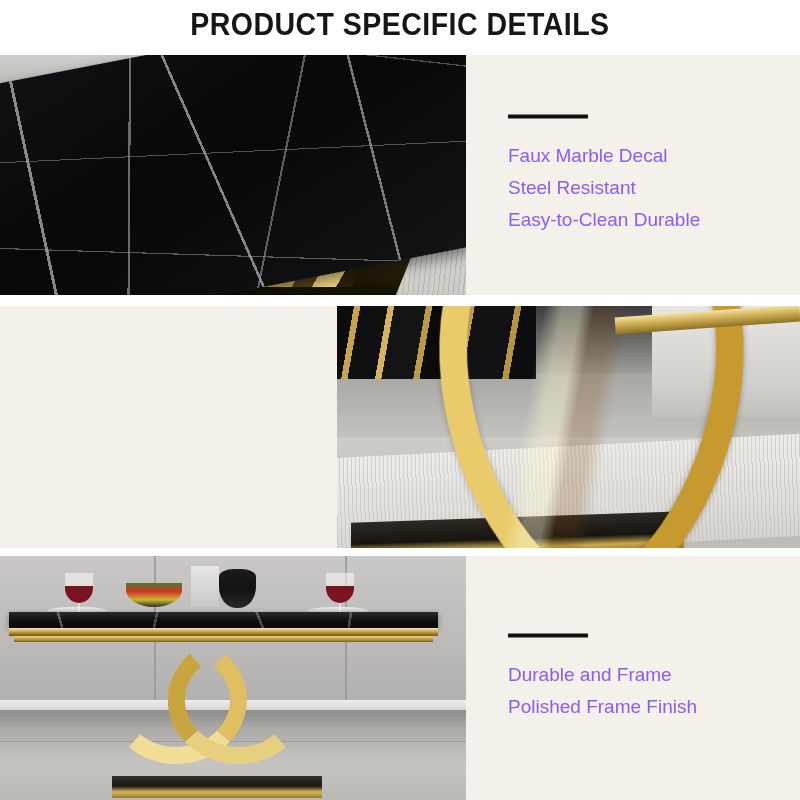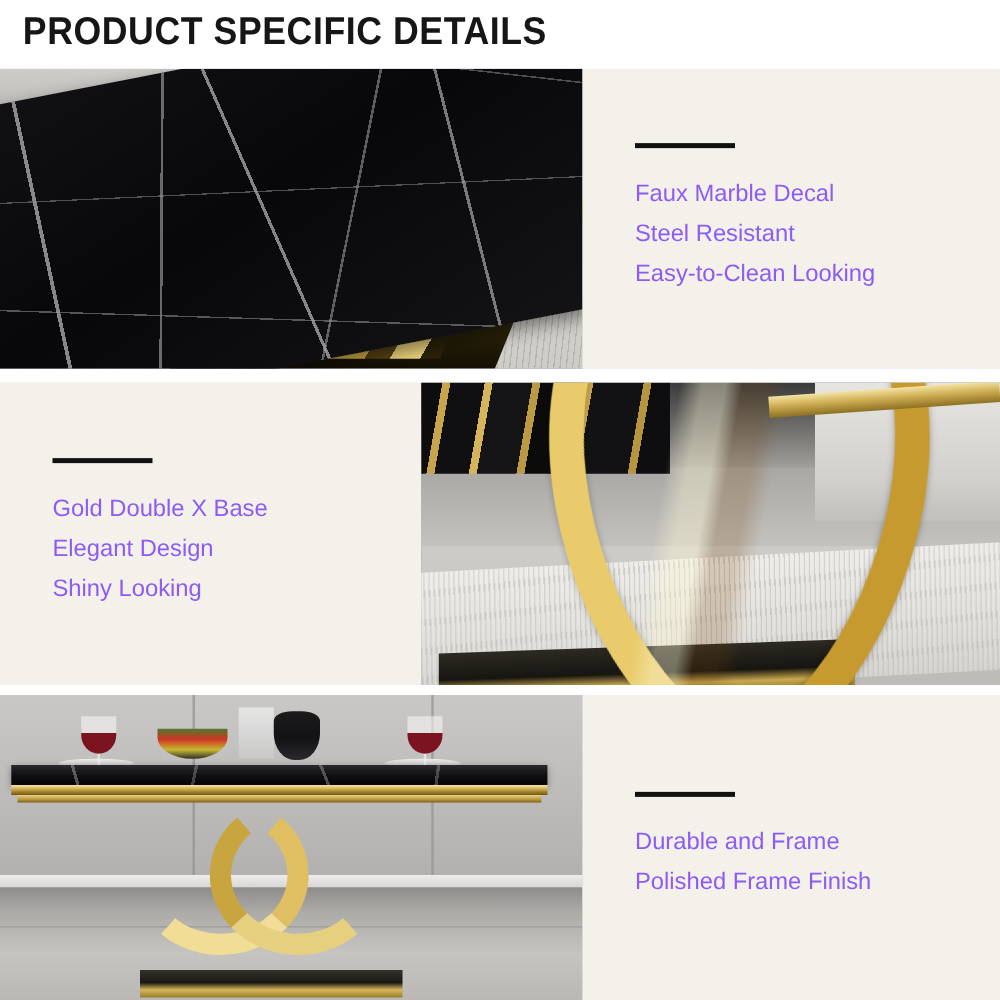--- a/index.html
+++ b/index.html
@@ -7,21 +7,21 @@
   body {
     background:#ffffff;
     font-family:"Liberation Sans", sans-serif;
     overflow:hidden;
     position:relative;
   }
 
   
   .title-bar{
     position:absolute; top:0; left:0; width:800px; height:49px;
-    display:flex; align-items:center; justify-content:flex-start;
+    display:flex; align-items:center; justify-content:center;
     background:#ffffff;
   }
   .title-bar h1{
     font-size:31px; font-weight:bold; color:#161616;
     letter-spacing:0.5px; transform:scaleX(0.92);
     font-family:"Liberation Sans", sans-serif;
     white-space:nowrap;
   }
 
   
@@ -287,36 +287,28 @@
     <div class="p1-top">
       <div class="p1-veins"></div>
     </div>
   </div>
 
   <div class="textcol">
     <div class="feature">
       <div class="rule"></div>
       <div class="fline">Faux Marble Decal</div>
       <div class="fline">Steel Resistant</div>
-      <div class="fline">Easy-to-Clean Looking</div>
+      <div class="fline">Easy-to-Clean Durable</div>
     </div>
   </div>
 
 </section>
 
 <section class="panel" id="panel-2">
 
-  <div class="textcol">
-    <div class="feature">
-      <div class="rule"></div>
-      <div class="fline">Gold Double X Base</div>
-      <div class="fline">Elegant Design</div>
-      <div class="fline">Shiny Looking</div>
-    </div>
-  </div>
 
   <div class="photo">
     <div class="p2-bg"></div>
     <div class="p2-floor"></div>
     <div class="p2-doors"></div>
     <div class="p2-wallr"></div>
     <div class="p2-rug"></div>
     <div class="p2-plat"></div>
     <div class="p2-arc p2-arcA">
         <span class="band"></span>

